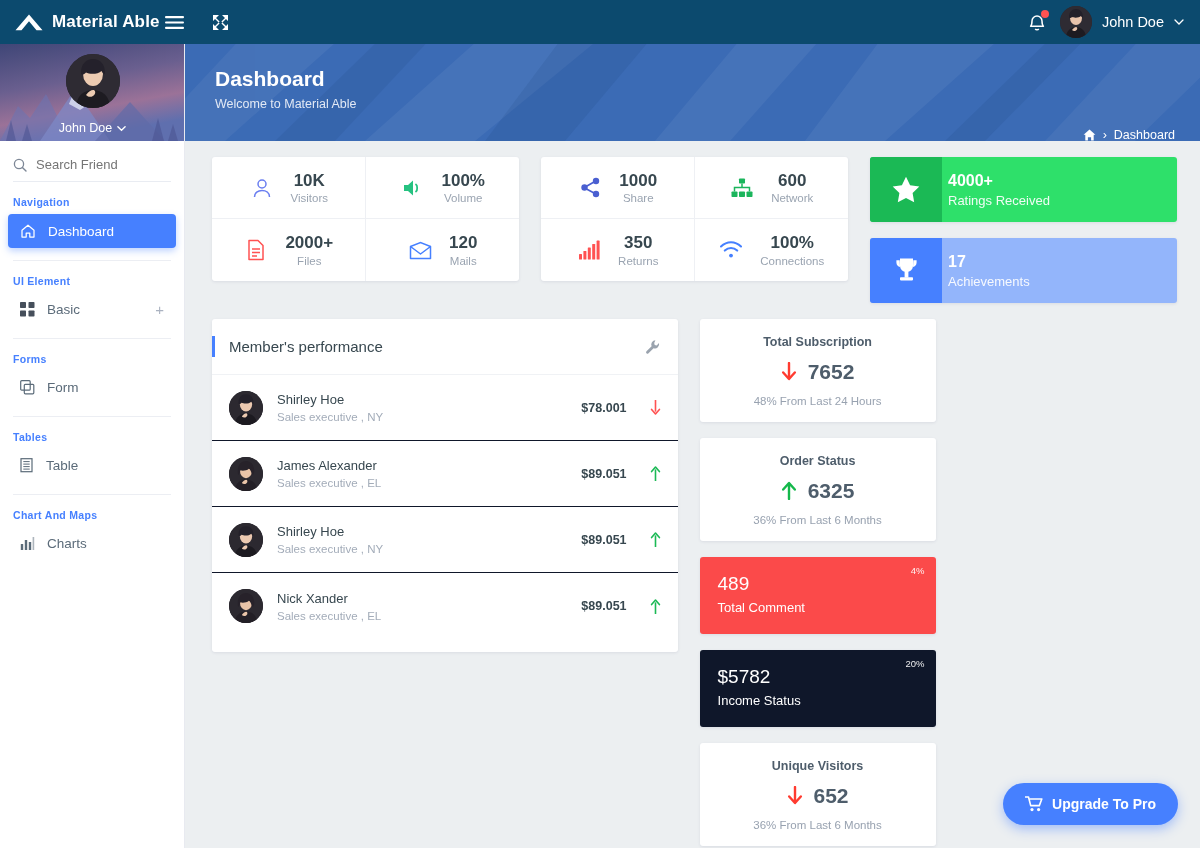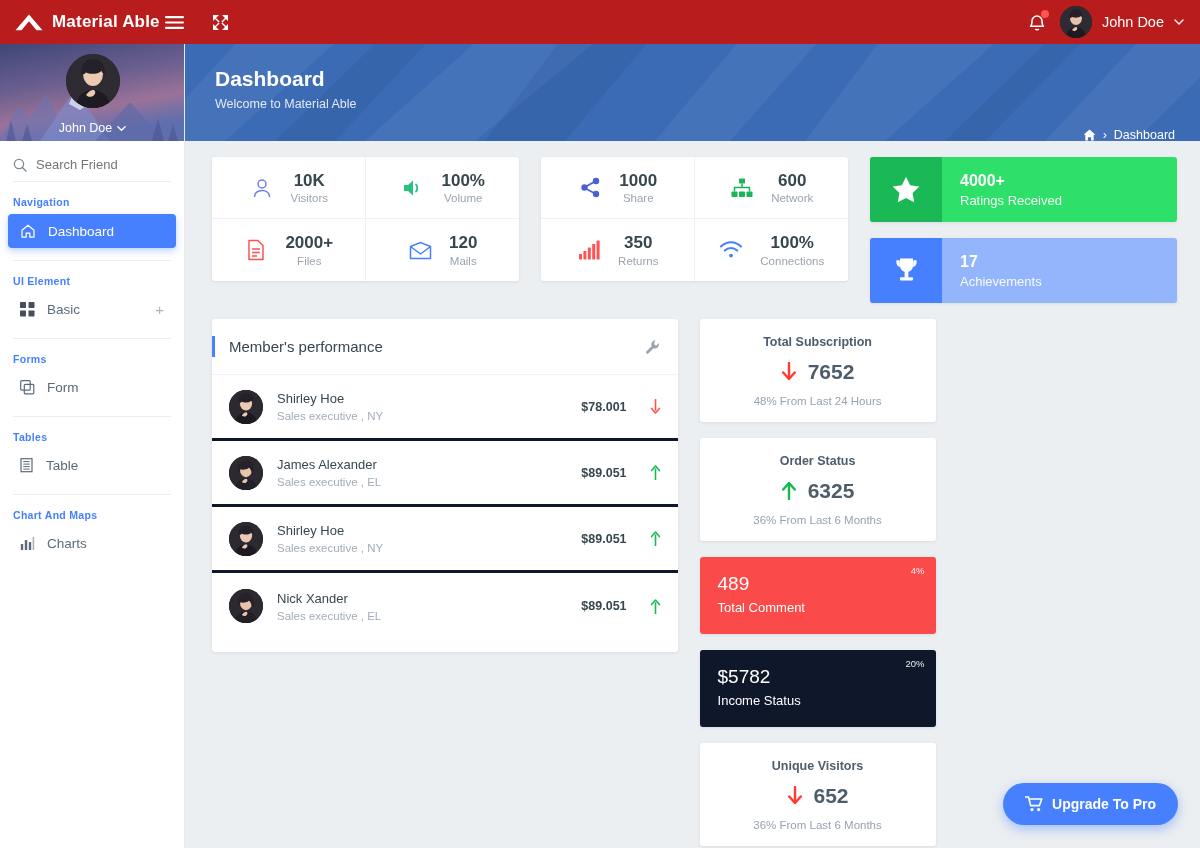--- a/index.html
+++ b/index.html
@@ -7,21 +7,21 @@
     width: 1200px; height: 848px;
     font-family: "Liberation Sans", sans-serif;
     background: #eceff1;
     overflow: hidden;
   }
   body { position: relative; }
 
   
   .navbar {
     position: absolute; top: 0; left: 0; width: 1200px; height: 44px;
-    background: #b91c1c; display: flex; align-items: center;
+    background: #0c4a6e; display: flex; align-items: center;
     z-index: 40;
   }
   .brand-zone { width: 185px; display: flex; align-items: center; padding-left: 14px; }
   .brand-logo { width: 30px; height: 22px; margin-right: 8px; flex: none; }
   .brand-name { color: #fff; font-size: 17px; font-weight: 600; letter-spacing: .2px; white-space: nowrap; }
   .nav-icon-btn {
     width: 34px; height: 34px; display: flex; align-items: center; justify-content: center;
     cursor: pointer;
   }
   .nav-left-icons { display: flex; align-items: center; margin-left: -28px; gap: 12px; }
@@ -101,37 +101,37 @@
   }
   .quad-cell.br { border-right: 1px solid #eef0f4; }
   .quad-cell.bb { border-bottom: 1px solid #eef0f4; }
   .qc-icon { width: 26px; height: 26px; display: flex; align-items: center; justify-content: center; }
   .qc-val { font-size: 17px; color: #37474f; font-weight: 600; text-align: center; line-height: 1.15; }
   .qc-lbl { font-size: 11.5px; color: #9aa4b1; text-align: center; margin-top: 2px; }
 
   .promo-col { width: 307px; display: flex; flex-direction: column; gap: 16px; }
   .promo { height: 65px; border-radius: 3px; display: flex; overflow: hidden; box-shadow: 0 1px 3px rgba(62,57,107,.10); }
   .promo-ico { width: 72px; display: flex; align-items: center; justify-content: center; }
-  .promo-body { flex: 1; display: flex; flex-direction: column; justify-content: center; padding-left: 18px; }
+  .promo-body { flex: 1; display: flex; flex-direction: column; justify-content: center; padding-left: 6px; }
   .promo-val { color: #fff; font-size: 16px; font-weight: 600; }
   .promo-lbl { color: #fff; font-size: 13px; opacity: .92; margin-top: 3px; }
 
   
   .row2 { display: flex; gap: 22px; margin-top: 16px; align-items: flex-start; }
   .perf-card { width: 468px; height: 333px; display: flex; flex-direction: column; }
   .perf-head {
     height: 56px; display: flex; align-items: center; padding: 0 17px;
     border-bottom: 1px solid #f0f2f5; position: relative;
   }
   .perf-bar { position: absolute; left: 0; top: 17px; width: 3px; height: 21px; background: #4680ff; }
   .perf-title { font-size: 15px; color: #37474f; font-weight: 500; }
   .wrench { margin-left: auto; width: 16px; height: 16px; cursor: pointer; }
   .perf-row {
     display: flex; align-items: center; padding: 12px 17px; gap: 14px;
-    border-bottom: 3px solid #0f172a; height: 66px;
+    border-bottom: 1px solid #0f172a; height: 66px;
   }
   .perf-row:last-child { border-bottom: none; }
   .pr-avatar { width: 34px; height: 34px; border-radius: 50%; overflow: hidden; flex: none; background:#25252c; }
   .pr-info { flex: 1; }
   .pr-name { font-size: 13px; color: #37474f; font-weight: 500; }
   .pr-role { font-size: 11.5px; color: #a3acb9; margin-top: 4px; }
   .pr-amt { font-size: 12.5px; color: #37474f; font-weight: 700; margin-right: 9px; }
   .pr-arrow { width: 11px; height: 15px; }
 
   .metrics { width: 488px; display: flex; flex-wrap: wrap; gap: 16px; }

